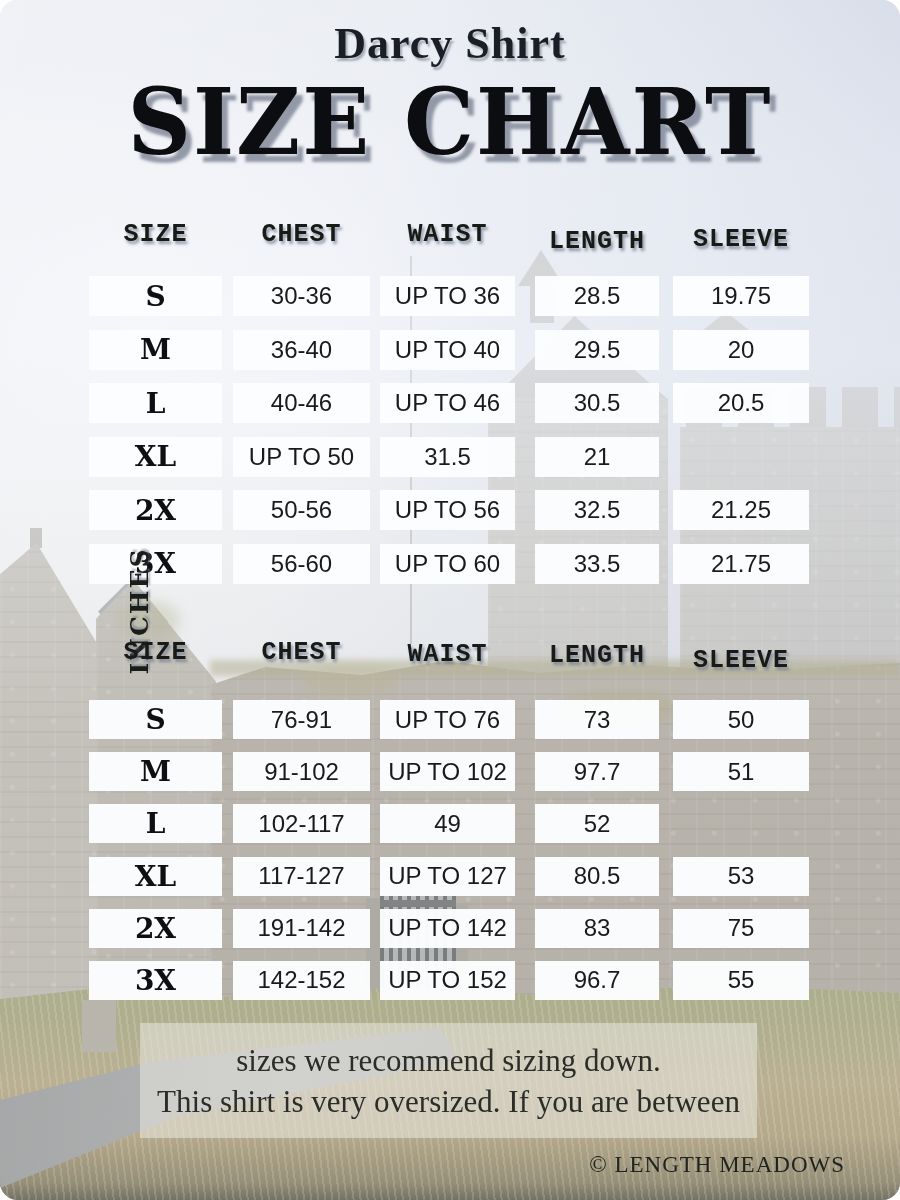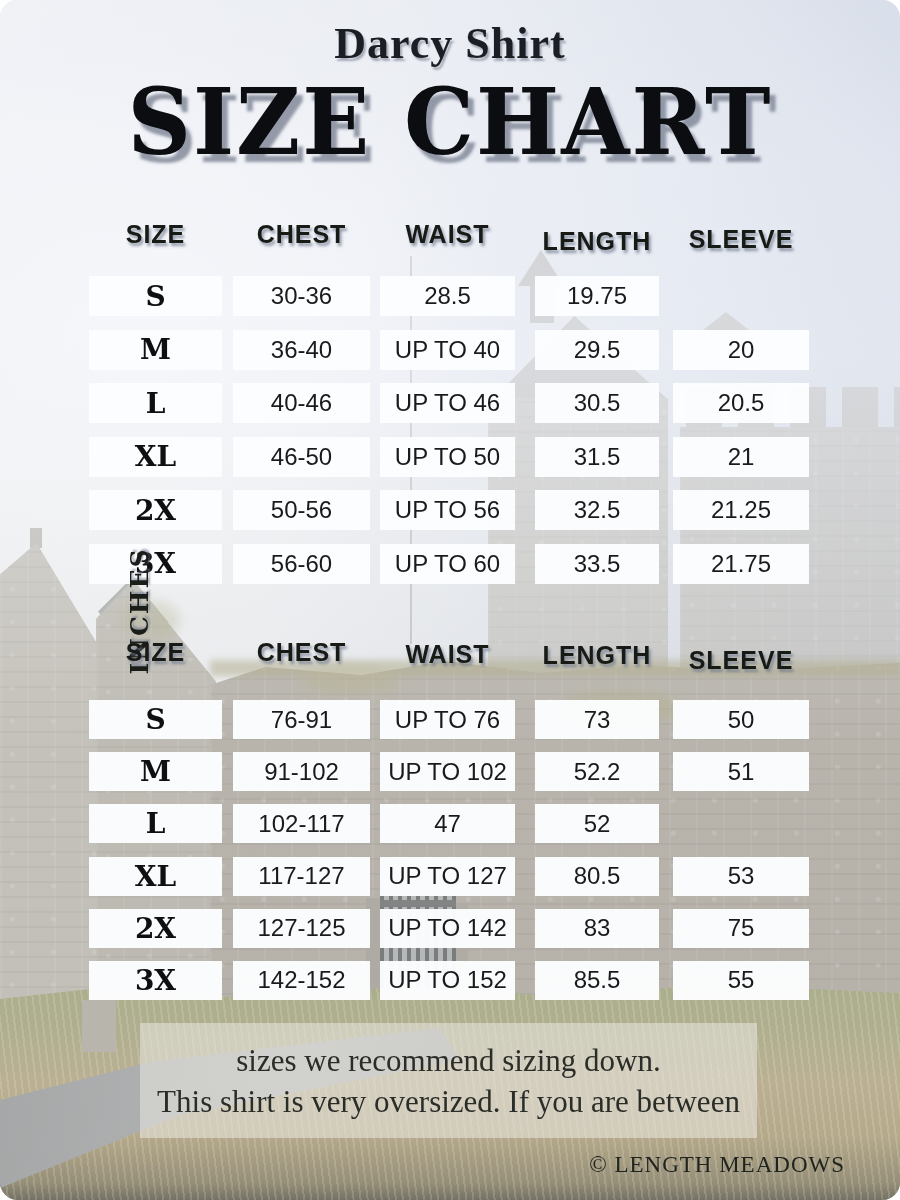--- a/index.html
+++ b/index.html
@@ -76,21 +76,21 @@
     text-shadow:2px 3px 2px rgba(120,128,145,.6);letter-spacing:1px;}
   .page-title{position:absolute;left:0;right:0;top:70px;text-align:center;
     font-family:"DejaVu Serif",serif;font-size:88px;font-weight:900;color:#0c0d10;
     letter-spacing:2px;transform:scaleY(1.04);
     text-shadow:6px 7px 3px rgba(120,128,145,.78);}
   .size-table{position:absolute;left:89px;width:720px;}
   .t-inches{top:213px;}
   .t-cm{top:631px;}
   .theader{display:flex;height:42px;align-items:center;}
   .theader .th{display:flex;align-items:center;justify-content:center;
-    font-family:Liberation Sans, sans-serif;font-weight:700;font-size:25px;color:#181a16;
+    font-family:Liberation Mono, monospace;font-weight:700;font-size:25px;color:#181a16;
     letter-spacing:1px;text-shadow:2px 3px 3px rgba(110,120,140,.72);text-align:center;}
   .trow{display:flex;}
   .t-inches .trow{height:40px;margin-bottom:13.5px;}
   .t-cm .trow{height:39px;margin-bottom:13.2px;}
   .t-inches .tbody{margin-top:21px;}
   .t-cm .tbody{margin-top:27px;}
   .theader>*:nth-child(1),.trow>*:nth-child(1){width:133px;}
   .theader>*:nth-child(2),.trow>*:nth-child(2){width:137px;margin-left:11px;}
   .theader>*:nth-child(3),.trow>*:nth-child(3){width:135px;margin-left:10px;}
   .theader>*:nth-child(4),.trow>*:nth-child(4){width:124px;margin-left:20px;}
@@ -165,40 +165,40 @@
           <div class="th">SIZE</div>
           <div class="th">CHEST</div>
           <div class="th">WAIST</div>
           <div class="th">LENGTH</div>
           <div class="th">SLEEVE</div>
         </div>
       <div class="tbody">
           <div class="trow">
             <div class="cell size-cell">S</div>
             <div class="cell">30-36</div>
+            <div class="cell">UP TO 36</div>
             <div class="cell">28.5</div>
             <div class="cell">19.75</div>
           </div>
           <div class="trow">
             <div class="cell size-cell">M</div>
             <div class="cell">36-40</div>
             <div class="cell">UP TO 40</div>
             <div class="cell">29.5</div>
             <div class="cell">20</div>
           </div>
           <div class="trow">
             <div class="cell size-cell">L</div>
             <div class="cell">40-46</div>
             <div class="cell">UP TO 46</div>
             <div class="cell">30.5</div>
             <div class="cell">20.5</div>
           </div>
           <div class="trow">
             <div class="cell size-cell">XL</div>
-            <div class="cell">46-50</div>
             <div class="cell">UP TO 50</div>
             <div class="cell">31.5</div>
             <div class="cell">21</div>
           </div>
           <div class="trow">
             <div class="cell size-cell">2X</div>
             <div class="cell">50-56</div>
             <div class="cell">UP TO 56</div>
             <div class="cell">32.5</div>
             <div class="cell">21.25</div>
@@ -227,48 +227,48 @@
             <div class="cell size-cell">S</div>
             <div class="cell">76-91</div>
             <div class="cell">UP TO 76</div>
             <div class="cell">73</div>
             <div class="cell">50</div>
           </div>
           <div class="trow">
             <div class="cell size-cell">M</div>
             <div class="cell">91-102</div>
             <div class="cell">UP TO 102</div>
-            <div class="cell">52.2</div>
+            <div class="cell">97.7</div>
             <div class="cell">51</div>
           </div>
           <div class="trow">
             <div class="cell size-cell">L</div>
             <div class="cell">102-117</div>
-            <div class="cell">47</div>
+            <div class="cell">49</div>
             <div class="cell">52</div>
           </div>
           <div class="trow">
             <div class="cell size-cell">XL</div>
             <div class="cell">117-127</div>
             <div class="cell">UP TO 127</div>
             <div class="cell">80.5</div>
             <div class="cell">53</div>
           </div>
           <div class="trow">
             <div class="cell size-cell">2X</div>
-            <div class="cell">127-125</div>
+            <div class="cell">191-142</div>
             <div class="cell">UP TO 142</div>
             <div class="cell">83</div>
             <div class="cell">75</div>
           </div>
           <div class="trow">
             <div class="cell size-cell">3X</div>
             <div class="cell">142-152</div>
             <div class="cell">UP TO 152</div>
-            <div class="cell">85.5</div>
+            <div class="cell">96.7</div>
             <div class="cell">55</div>
           </div>
         </div>
     </section>
 
     <div class="note">
       <span>sizes we recommend sizing down.</span>
       <span>This shirt is very oversized. If you are between</span>
     </div>
 

